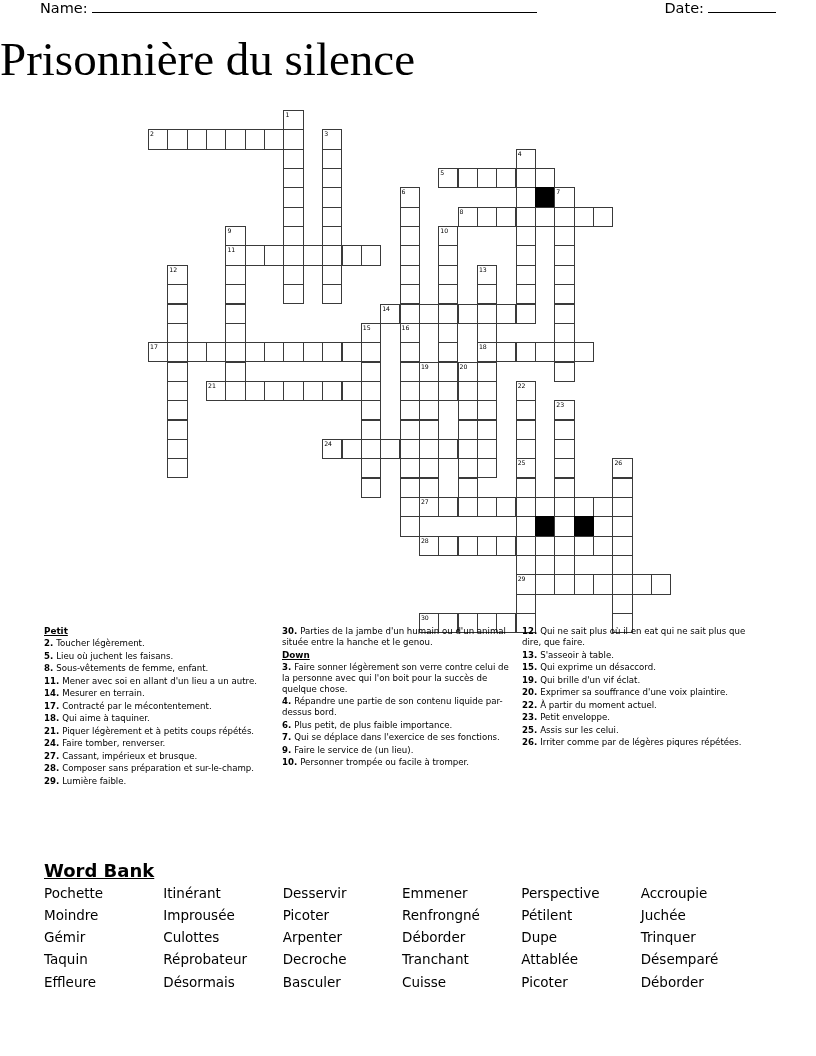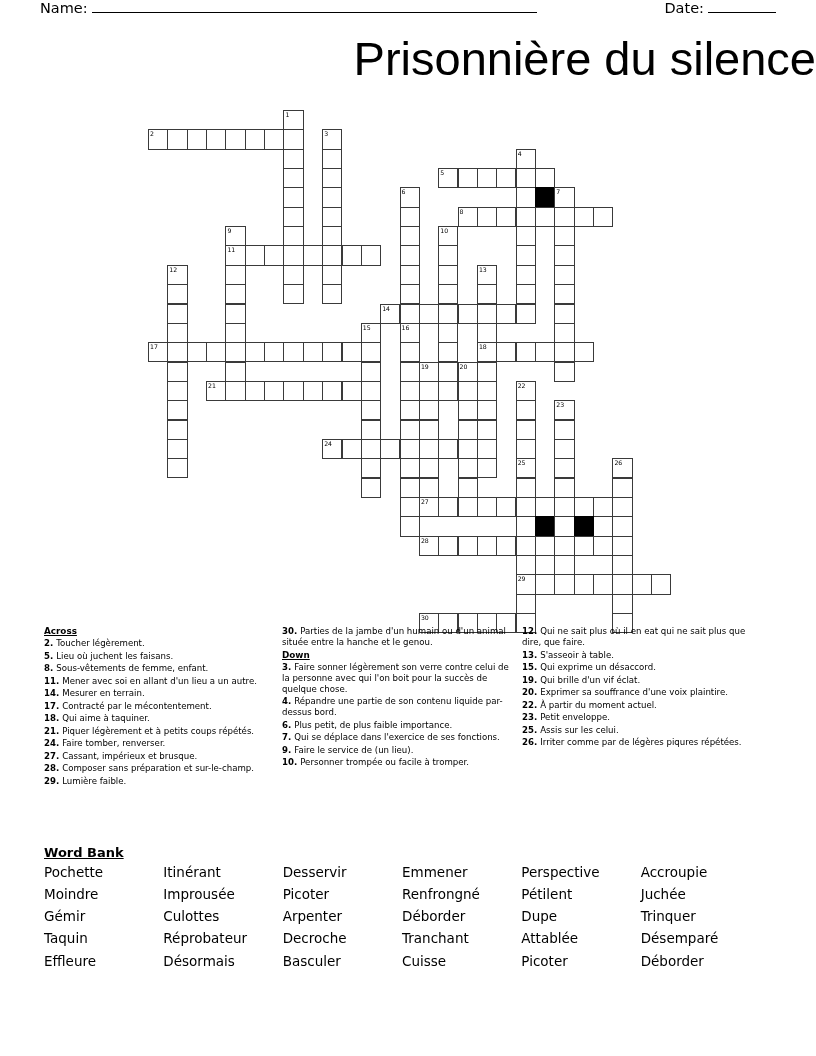--- a/index.html
+++ b/index.html
@@ -42,26 +42,26 @@
     margin: 0 0 2px 4px;
     height: 11px;
   }
 
   
   .puzzle-title {
     position: absolute;
     left: 0;
     top: 32px;
     width: 816px;
-    text-align: right;
+    text-align: left;
     font-size: 47px;
     font-weight: 400;
     letter-spacing: 0px;
     line-height: 1.15;
-    font-family: Liberation Sans, sans-serif;
+    font-family: Liberation Serif, serif;
   }
 
   
   #crossword-grid {
     position: absolute;
     left: 148px;
     top: 110px;
     width: 520px;
     height: 510px;
   }
@@ -115,22 +115,22 @@
   
   #word-bank {
     position: absolute;
     left: 44px;
     top: 845px;
     width: 716px;
   }
   .wb-heading {
     font-weight: bold;
     text-decoration: underline;
-    font-size: 13px;
-    margin: 0 0 3px 0;
+    font-size: 18px;
+    margin: 15px 0 3px 0;
   }
   .wb-grid {
     display: grid;
     grid-template-columns: repeat(6, 1fr);
     row-gap: 3.5px;
     column-gap: 0px;
     font-size: 13.5px;
     line-height: 1.38;
   }
   .wb-word { white-space: nowrap; }
@@ -437,21 +437,21 @@
     <div class="cw-cell" style="left: 290.25px; top: 503.1px;"></div>
     <div class="cw-cell" style="left: 309.6px; top: 503.1px;"></div>
     <div class="cw-cell" style="left: 328.95px; top: 503.1px;"></div>
     <div class="cw-cell" style="left: 348.3px; top: 503.1px;"></div>
     <div class="cw-cell" style="left: 367.65px; top: 503.1px;"></div>
     <div class="cw-cell" style="left: 464.4px; top: 503.1px;"></div>
   </div>
 
 <div id="clues">
   <div class="clue-col col1">
-      <div class="clue-heading">Across</div>
+      <div class="clue-heading">Petit</div>
       <div class="clue-item"><span class="clue-num">2. </span><span>Toucher légèrement.</span></div>
       <div class="clue-item"><span class="clue-num">5. </span><span>Lieu où juchent les faisans.</span></div>
       <div class="clue-item"><span class="clue-num">8. </span><span>Sous-vêtements de femme, enfant.</span></div>
       <div class="clue-item"><span class="clue-num">11. </span><span>Mener avec soi en allant d'un lieu a un autre.</span></div>
       <div class="clue-item"><span class="clue-num">14. </span><span>Mesurer en terrain.</span></div>
       <div class="clue-item"><span class="clue-num">17. </span><span>Contracté par le mécontentement.</span></div>
       <div class="clue-item"><span class="clue-num">18. </span><span>Qui aime à taquiner.</span></div>
       <div class="clue-item"><span class="clue-num">21. </span><span>Piquer légèrement et à petits coups répétés.</span></div>
       <div class="clue-item"><span class="clue-num">24. </span><span>Faire tomber, renverser.</span></div>
       <div class="clue-item"><span class="clue-num">27. </span><span>Cassant, impérieux et brusque.</span></div>

